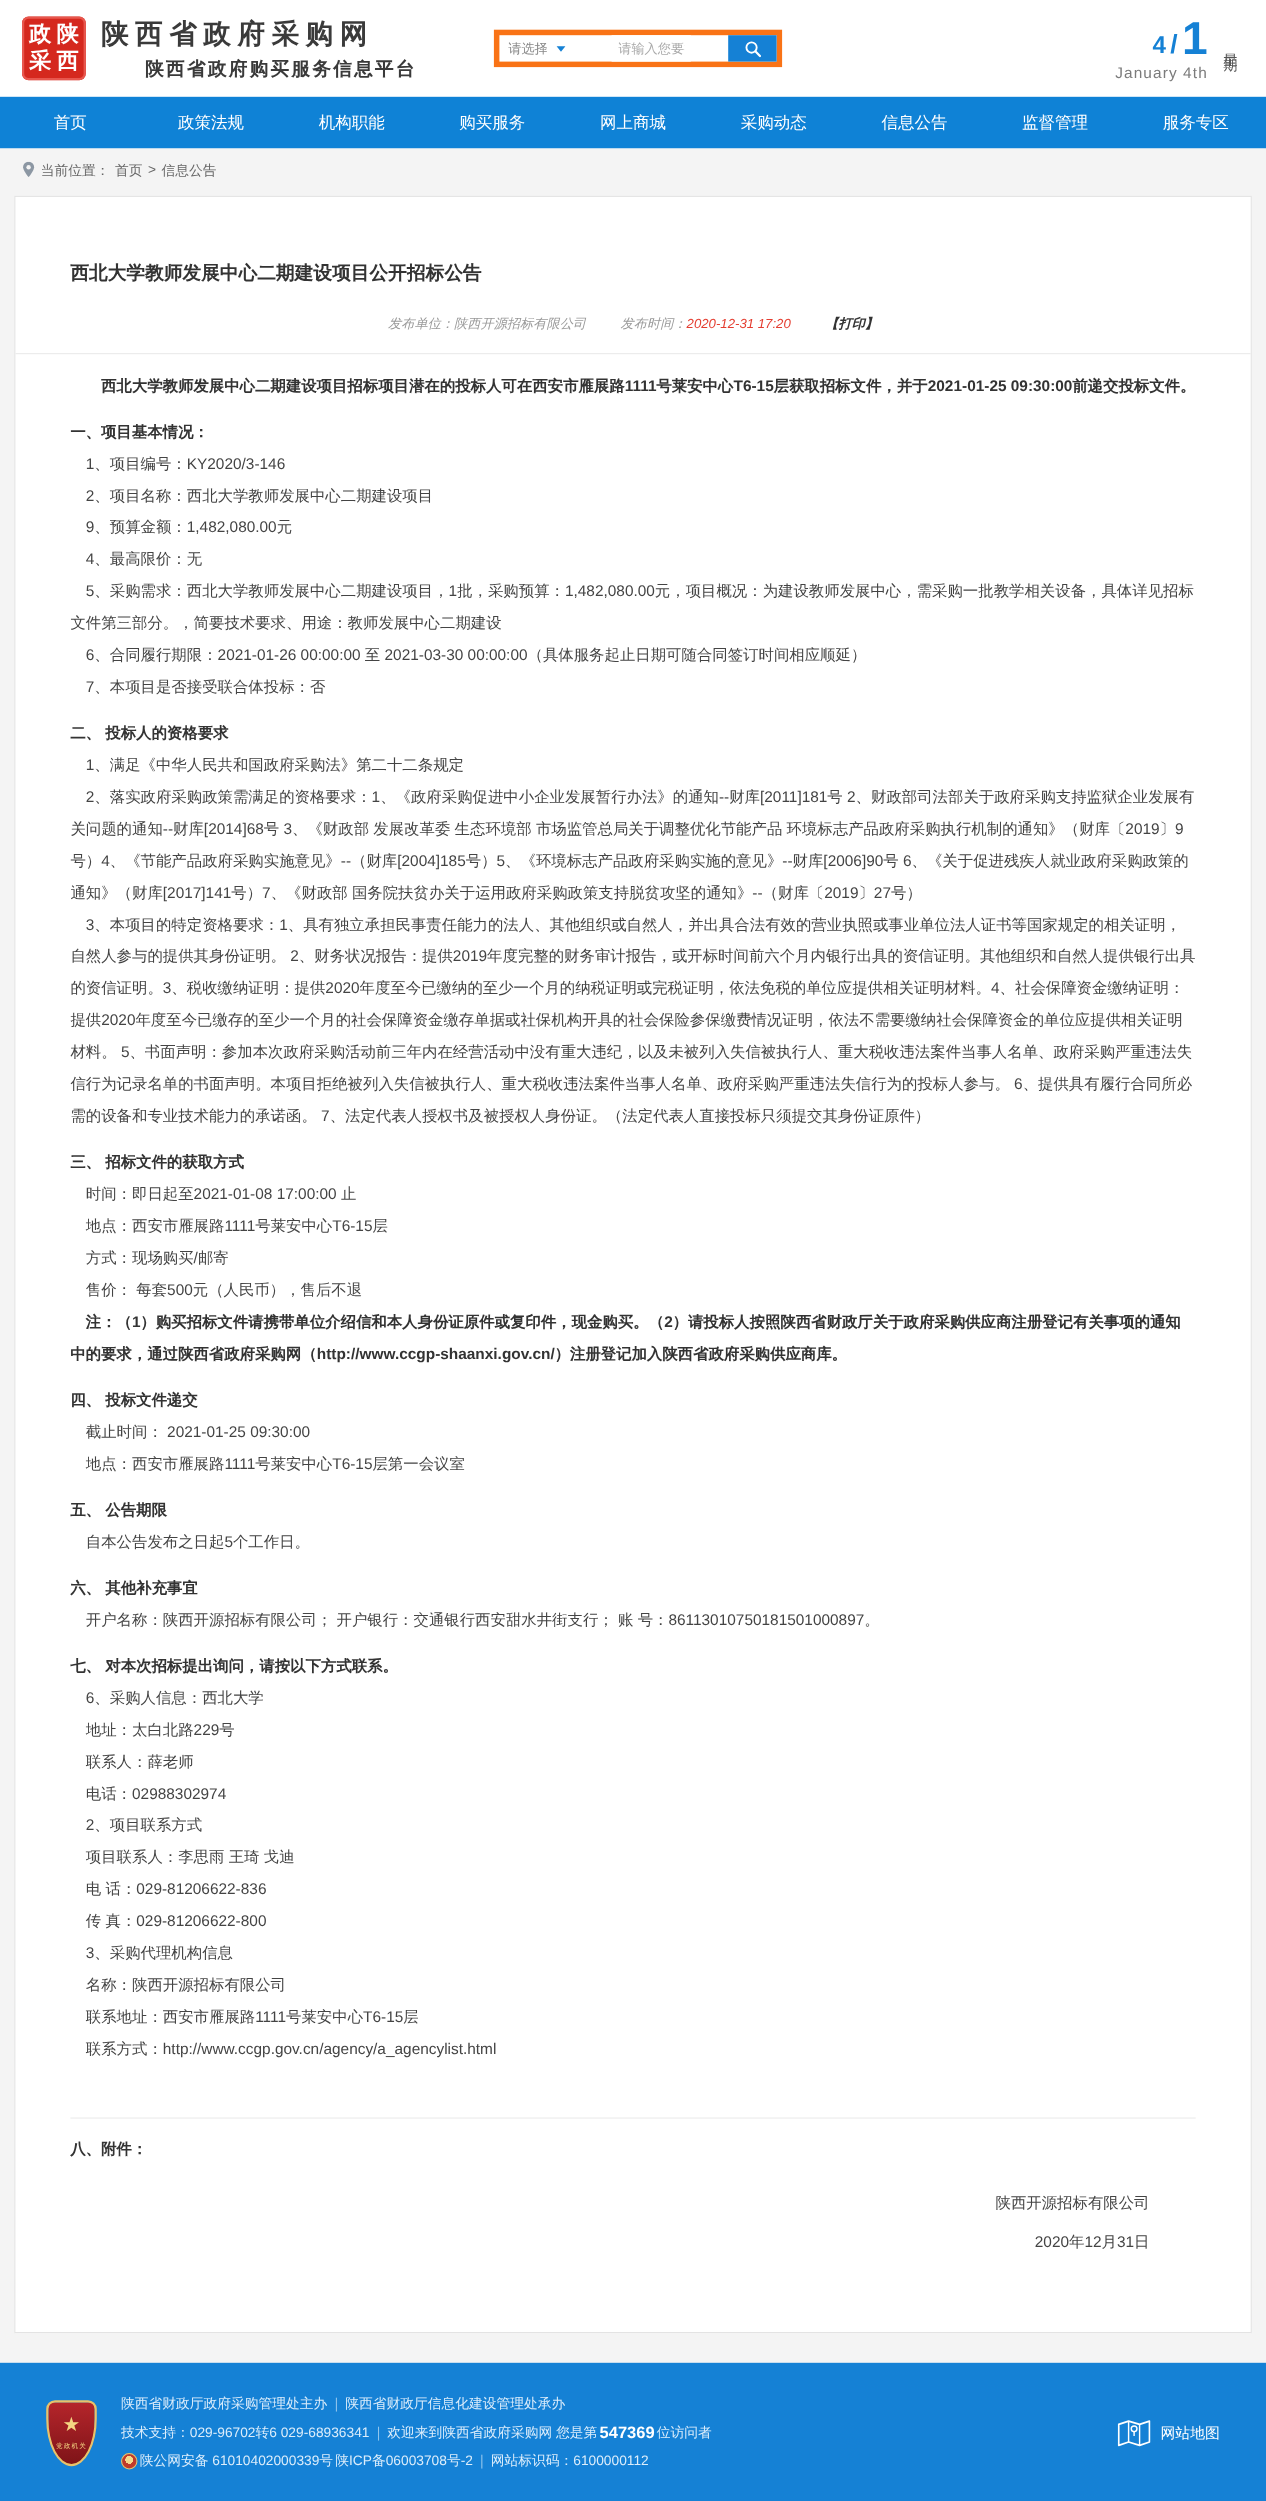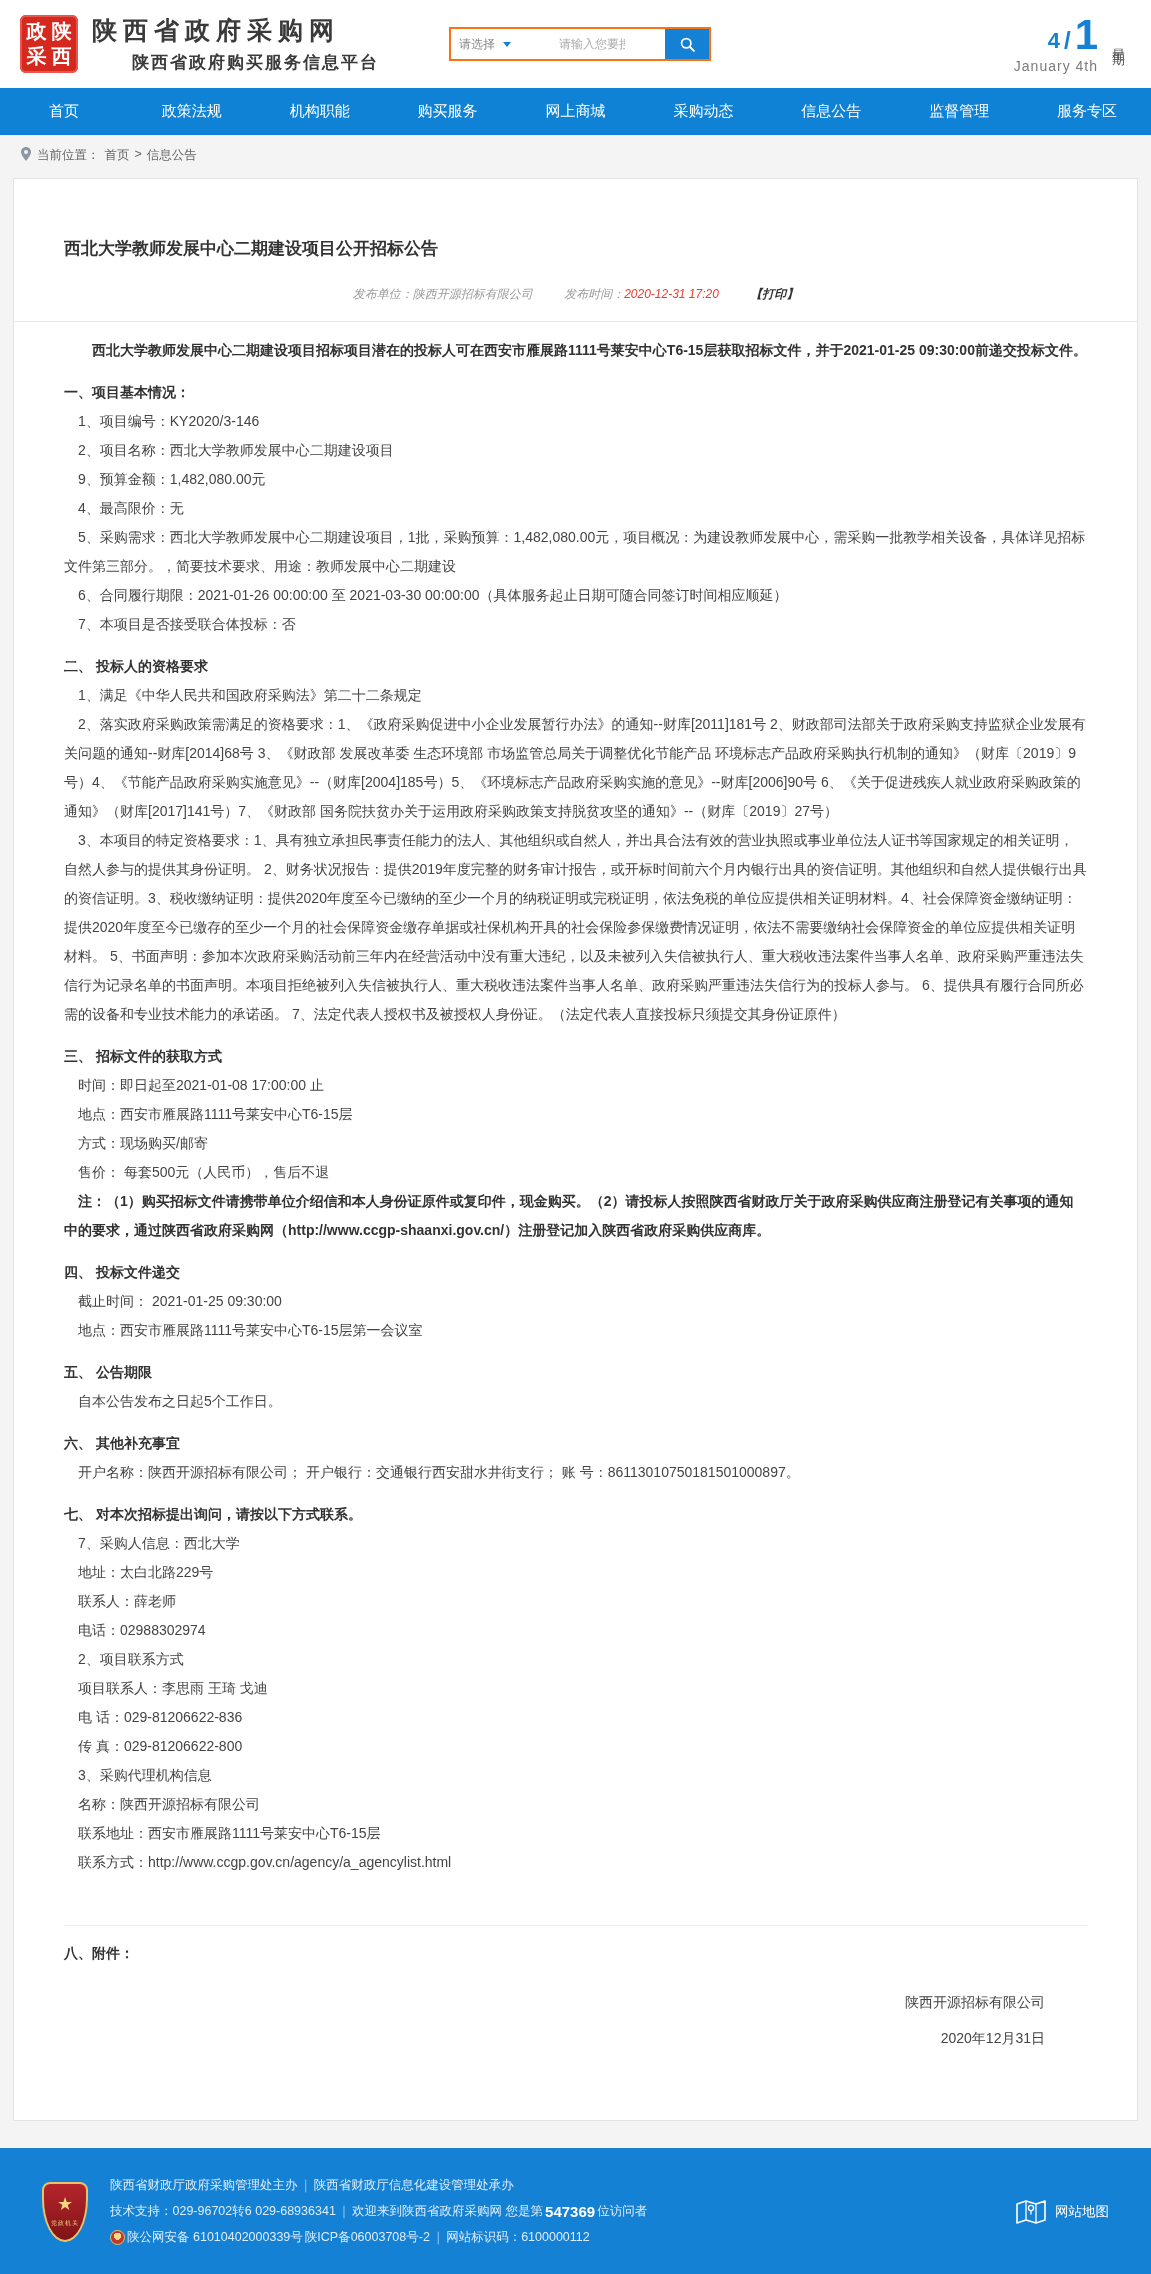--- a/index.html
+++ b/index.html
@@ -9,21 +9,21 @@
     color:#444;
   }
   
   .header { height:88px; display:flex; align-items:center; padding:0 20px; background:#fff; }
   .logo-wrap { display:flex; align-items:center; gap:14px; cursor:pointer; }
   .seal { width:58px; height:58px; background:#d5281e; border-radius:6px; display:grid;
           grid-template-columns:1fr 1fr; padding:5px; gap:2px; box-shadow:inset 0 0 0 2px #e8574e; }
   .seal span { color:#fff; font-weight:bold; font-size:20px; line-height:23px; text-align:center; }
   .site-names .t1 { font-size:25px; font-weight:bold; color:#3a3a3a; letter-spacing:6px; }
   .site-names .t2 { font-size:17px; font-weight:bold; color:#3a3a3a; letter-spacing:2px; margin-top:4px;padding-left:40px; }
-  .search-box { display:flex; align-items:stretch; margin-left:70px; border:2px solid #f97316; height:34px; width:262px; background:#fff;gap:34px; }
+  .search-box { display:flex; align-items:stretch; margin-left:70px; border:5px solid #f97316; height:34px; width:262px; background:#fff;gap:34px; }
   .search-cat { display:flex; align-items:center; gap:8px; padding:0 8px; font-size:12px; color:#888; cursor:pointer; white-space:nowrap; }
   .caret { width:0; height:0; border-left:4px solid transparent; border-right:4px solid transparent; border-top:5px solid #1581d5; }
   .search-input { flex:1; border:none; outline:none; font-size:12px; color:#444; padding:0 6px; min-width:0; font-family:inherit; }
   .search-input::placeholder { color:#aaa; }
   .search-btn { width:44px; background:#1581d5; border:none; cursor:pointer; display:flex; align-items:center; justify-content:center; }
   .date-box { margin-left:auto; display:flex; align-items:center; gap:10px; padding-right:6px; }
   .date-main { text-align:right; }
   .date-nums { color:#1581d5; font-weight:bold; line-height:1; display:flex; align-items:flex-end; justify-content:flex-end; gap:4px; }
   .date-nums .m { font-size:22px; padding-bottom:4px; }
   .date-nums .sl { font-size:24px; padding-bottom:3px; }
@@ -168,21 +168,21 @@
         <p class="blk-p">售价： 每套500元（人民币），售后不退</p>
         <p class="blk-pb">注：（1）购买招标文件请携带单位介绍信和本人身份证原件或复印件，现金购买。（2）请投标人按照陕西省财政厅关于政府采购供应商注册登记有关事项的通知中的要求，通过陕西省政府采购网（http://www.ccgp-shaanxi.gov.cn/）注册登记加入陕西省政府采购供应商库。</p>
         <p class="blk-h">四、 投标文件递交</p>
         <p class="blk-p">截止时间： 2021-01-25 09:30:00</p>
         <p class="blk-p">地点：西安市雁展路1111号莱安中心T6-15层第一会议室</p>
         <p class="blk-h">五、 公告期限</p>
         <p class="blk-p">自本公告发布之日起5个工作日。</p>
         <p class="blk-h">六、 其他补充事宜</p>
         <p class="blk-p">开户名称：陕西开源招标有限公司； 开户银行：交通银行西安甜水井街支行； 账 号：86113010750181501000897。</p>
         <p class="blk-h">七、 对本次招标提出询问，请按以下方式联系。</p>
-        <p class="blk-p">7、采购人信息：西北大学</p>
+        <p class="blk-p">6、采购人信息：西北大学</p>
         <p class="blk-p">地址：太白北路229号</p>
         <p class="blk-p">联系人：薛老师</p>
         <p class="blk-p">电话：02988302974</p>
         <p class="blk-p">2、项目联系方式</p>
         <p class="blk-p">项目联系人：李思雨 王琦 戈迪</p>
         <p class="blk-p">电 话：029-81206622-836</p>
         <p class="blk-p">传 真：029-81206622-800</p>
         <p class="blk-p">3、采购代理机构信息</p>
         <p class="blk-p">名称：陕西开源招标有限公司</p>
         <p class="blk-p">联系地址：西安市雁展路1111号莱安中心T6-15层</p>

